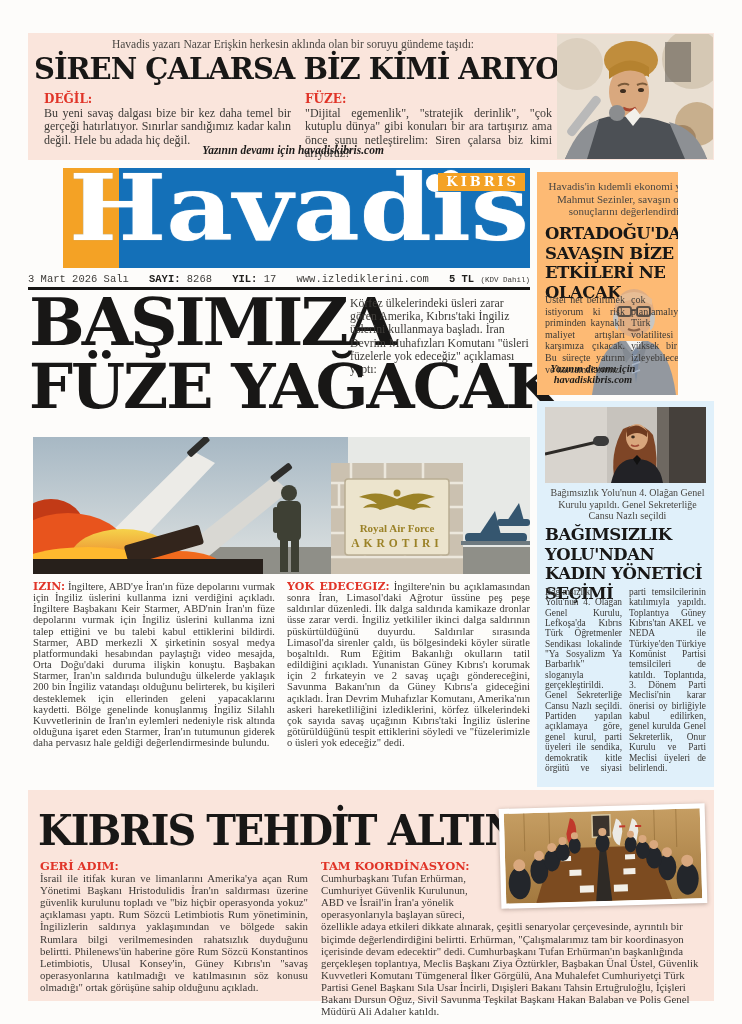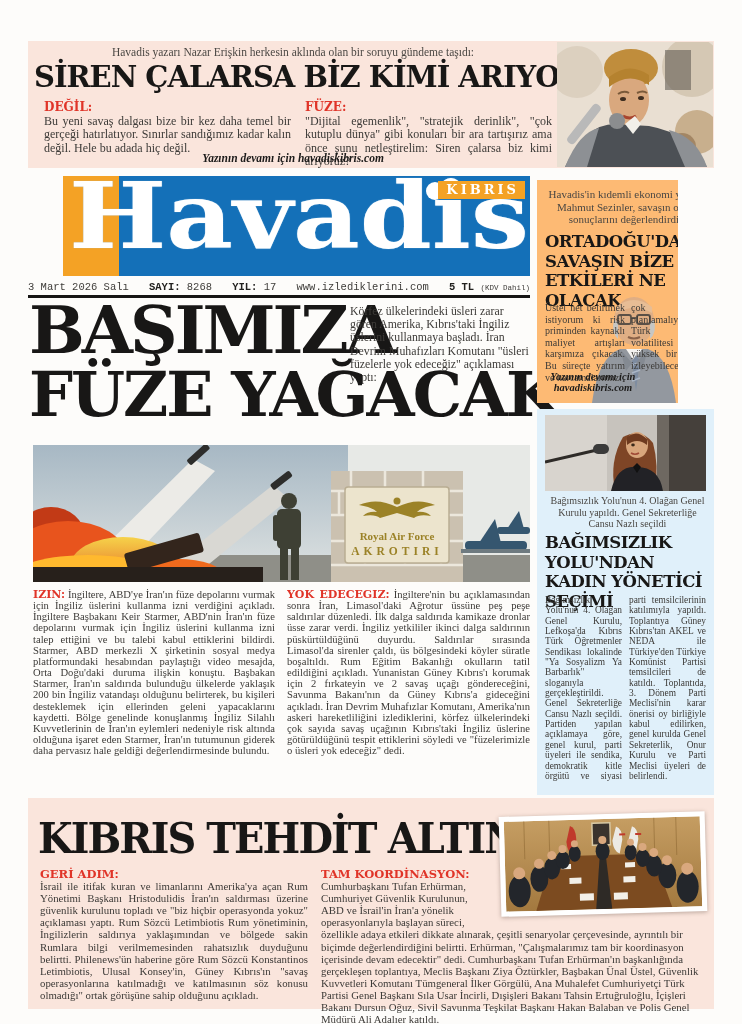--- a/index.html
+++ b/index.html
@@ -1,21 +1,21 @@
 <!DOCTYPE html>
 <html lang="tr"><head>
 <meta charset="utf-8">
 <style>
   * { margin:0; padding:0; box-sizing:border-box; }
   html,body { background:#ffffff; }
   body { width:742px; height:1024px; font-family:"Liberation Serif", serif; position:relative; overflow:hidden; }
   .sheet { position:absolute; left:0; top:0; width:742px; height:1024px; background:#fdfcfa; }
 
   
-  .abs { position:absolute;margin-top:8px; }
+  .abs { position:absolute; }
   .justify { text-align:justify; }
   .slab { font-family:"DejaVu Serif", serif; font-weight:bold; color:#181716; }
   .lead-label { font-family:"DejaVu Serif", serif; font-weight:bold; color:#e03428; font-size:11px; }
   .body-text { color:#3c3a37; }
   svg { display:block; }
 
   
   .topbox { left:28px; top:33px; width:686px; height:127px; background:#fae5dc; }
   .topbox .kicker { position:absolute; left:10px; top:5px; width:510px; text-align:center; font-size:11.5px; color:#4a4743; }
   .topbox .headline { position:absolute; left:6px; top:19px; width:522px; text-align:center; font-size:29px; letter-spacing:-1px; white-space:nowrap; }

